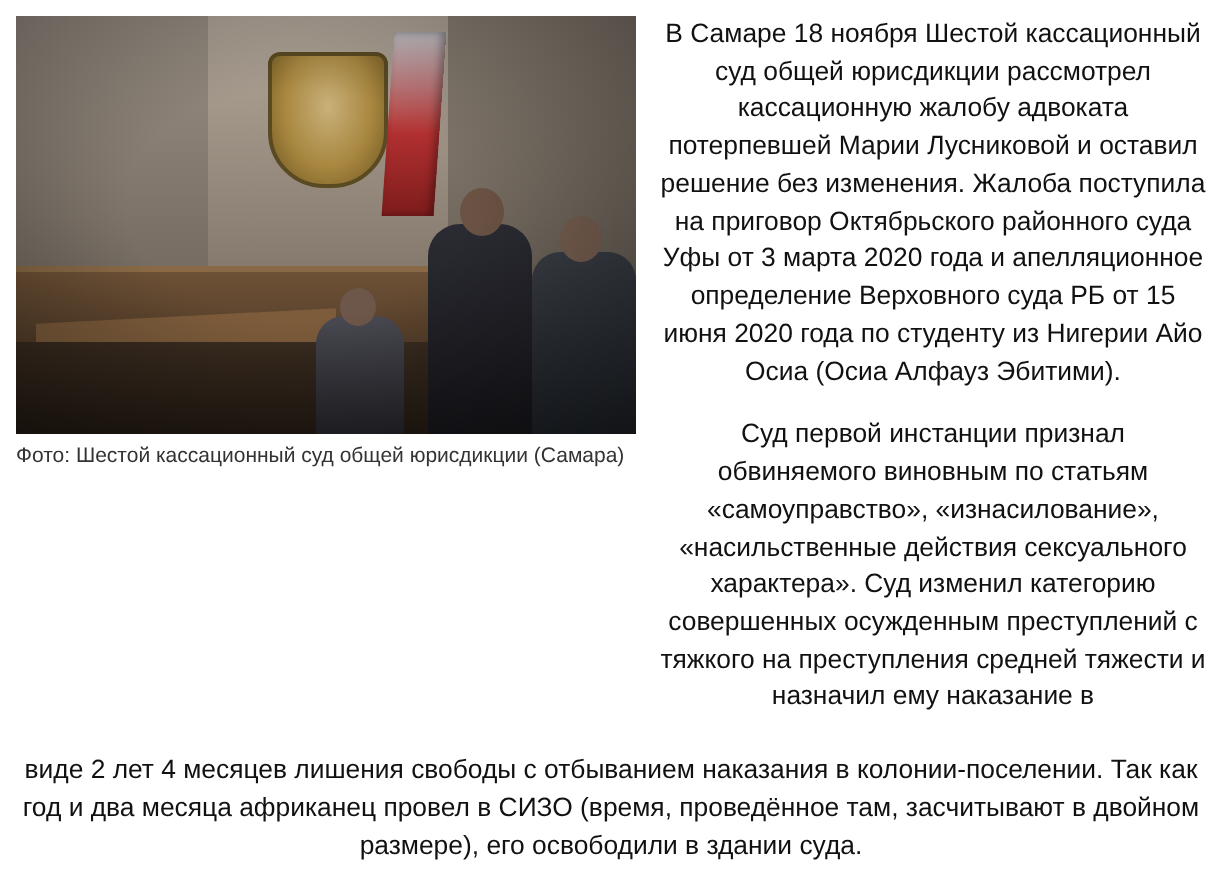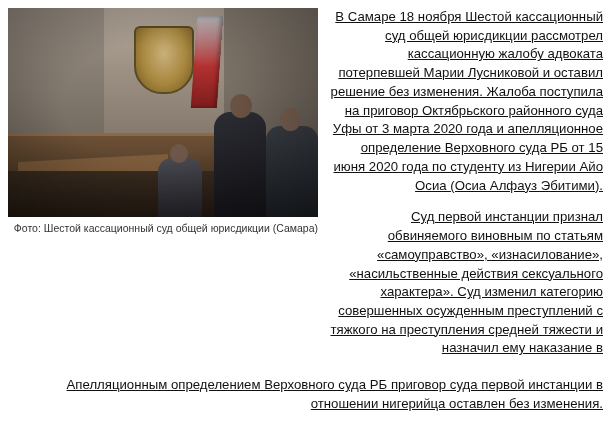--- a/index.html
+++ b/index.html
@@ -23,21 +23,20 @@
   }
   
   .top {
     display: flex;
     align-items: flex-start;
   }
   .figure {
     width: 310px;
     flex: 0 0 310px;
     margin: 4px 12px 0 0;
-    text-align: right;
   }
   .photo {
     position: relative;
     width: 310px;
     height: 209px;
     overflow: hidden;
     background: #241b17;
   }
   
   .ph-wall {
@@ -157,22 +156,21 @@
   }
   .rightcol {
     flex: 1 1 auto;
     padding-top: 4px;
   }
   p.body {
     margin: 0 0 13px 0;
     font-size: 13.2px;
     line-height: 1.42;
     color: #111;
-    text-align: right;
-    text-decoration: underline;
+    text-align: center;
   }
   p.body:last-child { margin-bottom: 16px; }
   .below {
     margin-top: 2px;
   }
 </style>
 </head>
 <body>
 
 <div class="page">
@@ -202,16 +200,17 @@
     </figure>
 
     <div class="rightcol">
       <p class="body">В Самаре 18 ноября Шестой кассационный суд общей юрисдикции рассмотрел кассационную жалобу адвоката потерпевшей Марии Лусниковой и оставил решение без изменения. Жалоба поступила на приговор Октябрьского районного суда Уфы от 3 марта 2020 года и апелляционное определение Верховного суда РБ от 15 июня 2020 года по студенту из Нигерии Айо Осиа (Осиа Алфауз Эбитими).</p>
       <p class="body">Суд первой инстанции признал обвиняемого виновным по статьям «самоуправство», «изнасилование», «насильственные действия сексуального характера». Суд изменил категорию совершенных осужденным преступлений с тяжкого на преступления средней тяжести и назначил ему наказание в</p>
     </div>
 
   </div>
 
   <div class="below">
+    <p class="body">виде 2 лет 4 месяцев лишения свободы с отбыванием наказания в колонии-поселении. Так как год и два месяца африканец провел в СИЗО (время, проведённое там, засчитывают в двойном размере), его освободили в здании суда.</p>
     <p class="body">Апелляционным определением Верховного суда РБ приговор суда первой инстанции в отношении нигерийца оставлен без изменения.</p>
   </div>
 
 </div>
 
 </body></html>

